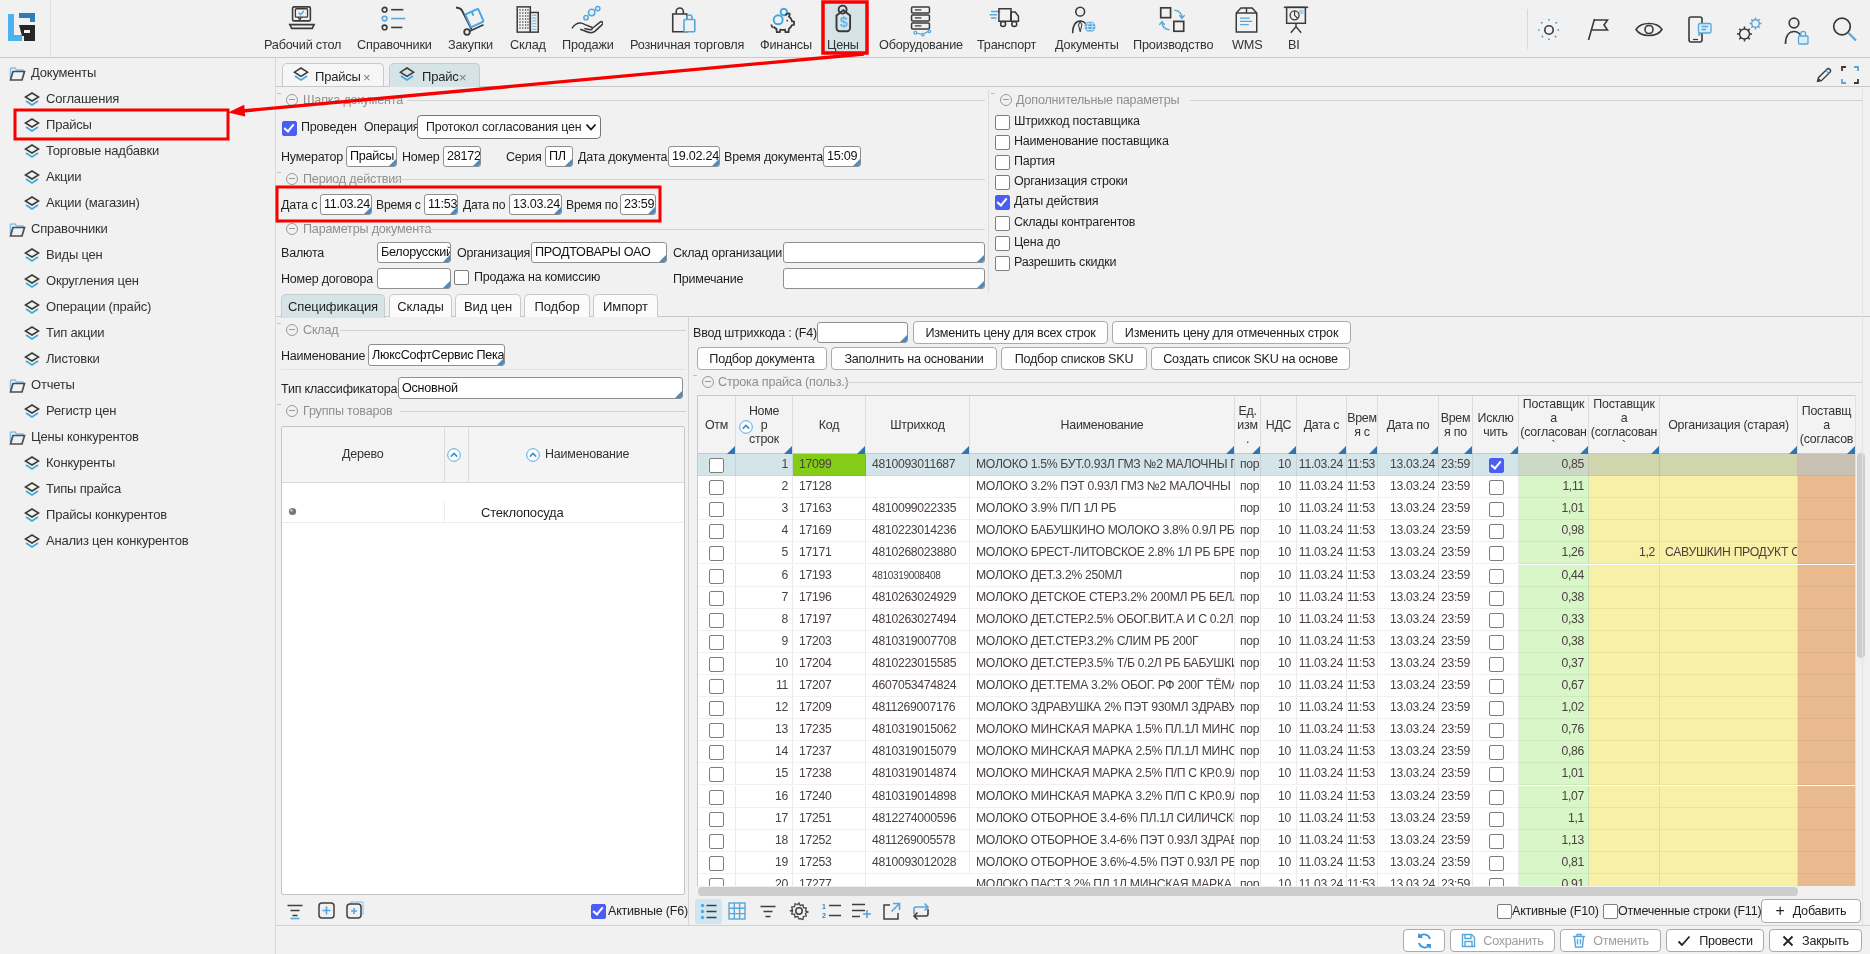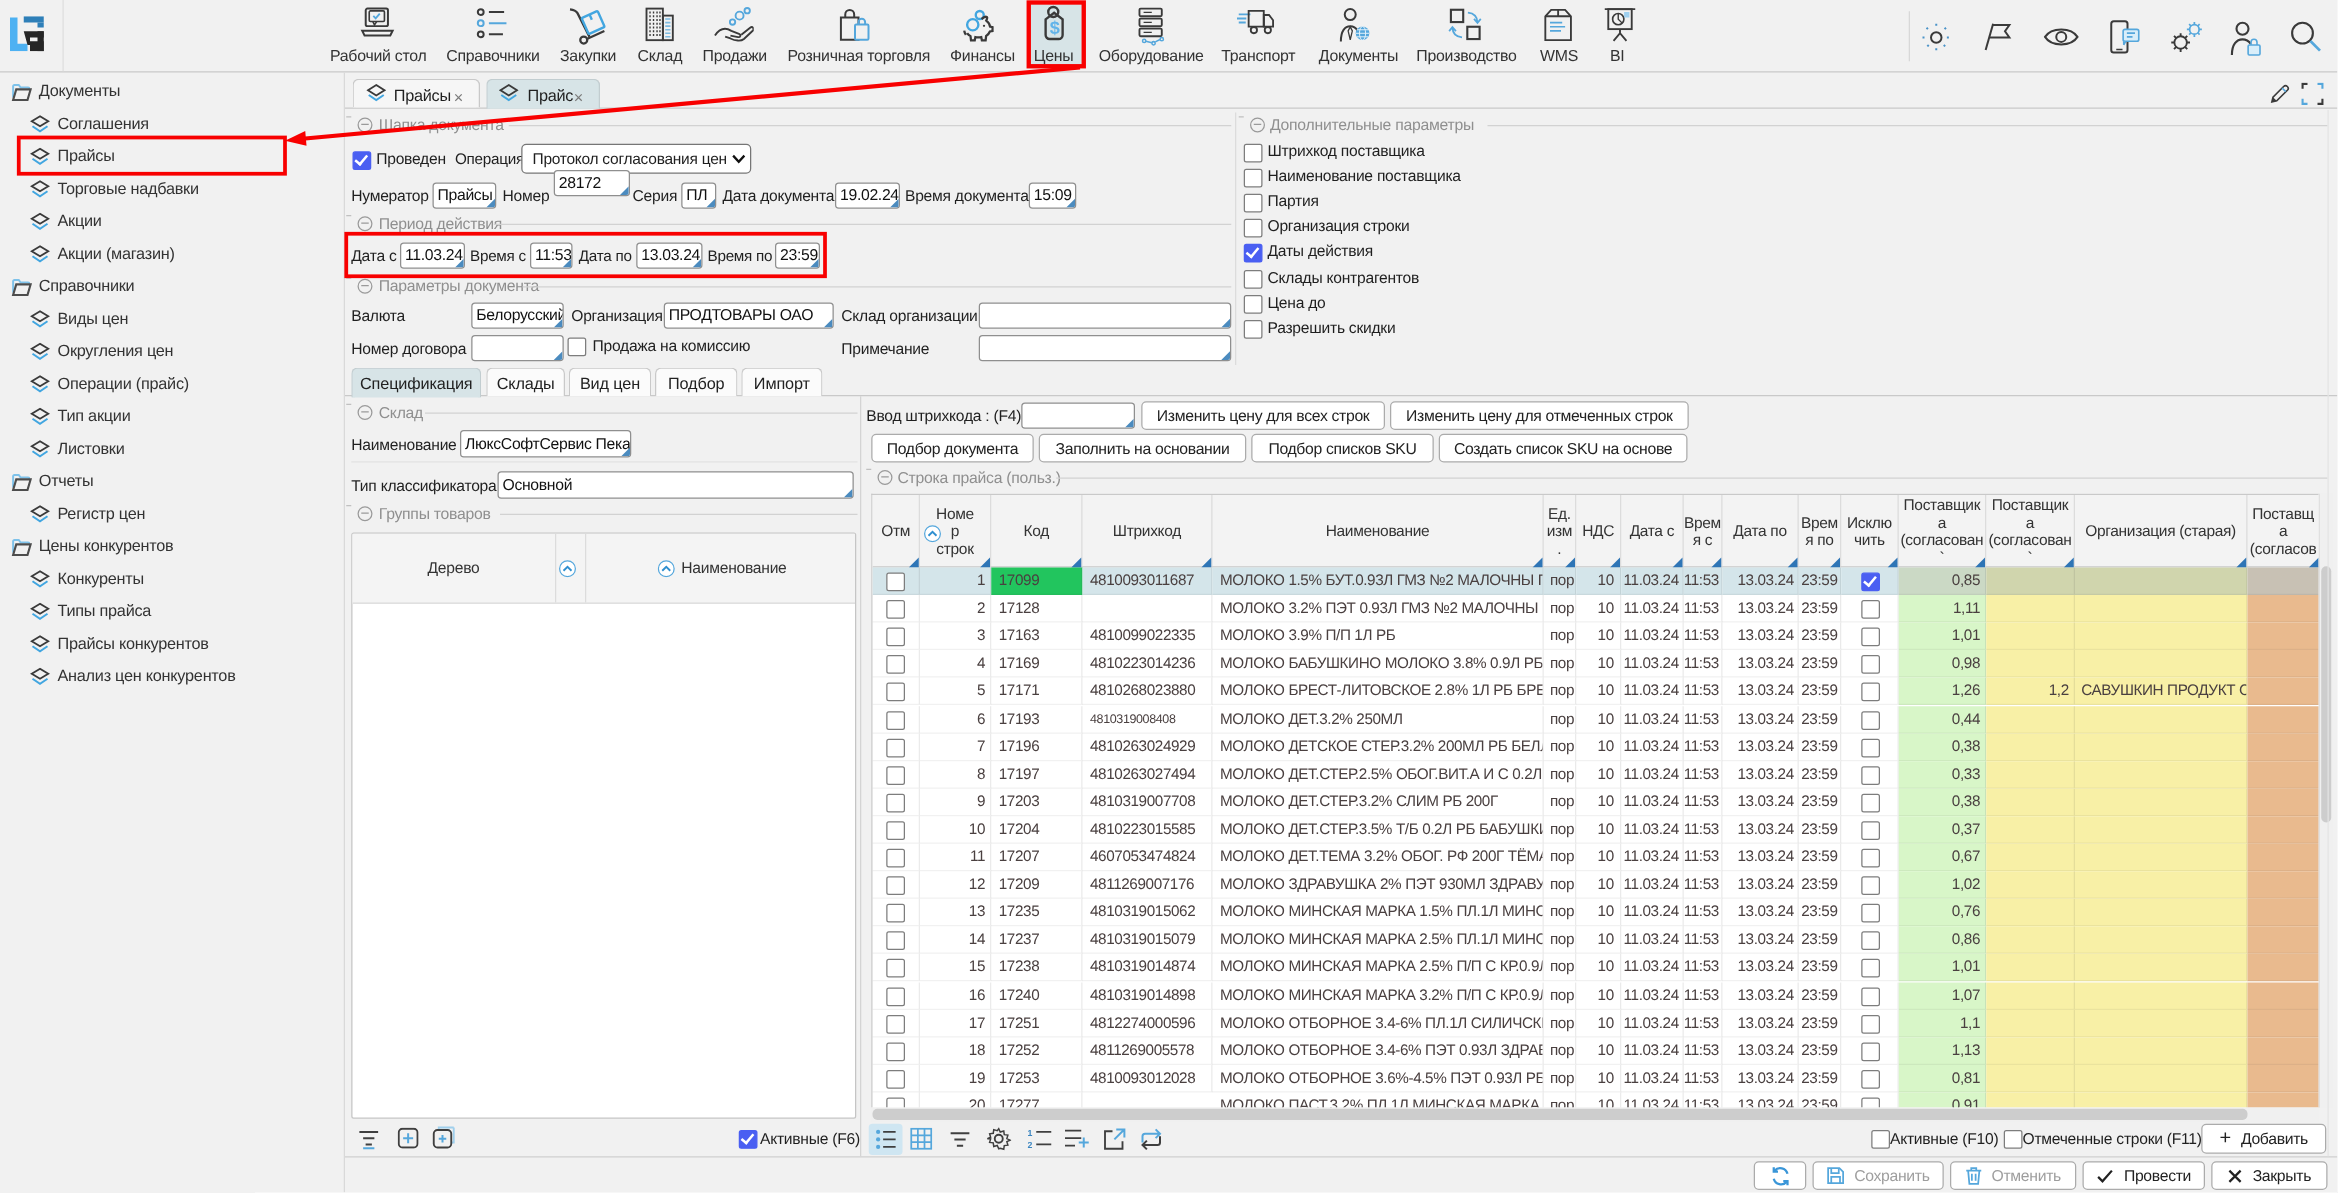--- a/index.html
+++ b/index.html
@@ -338,21 +338,21 @@
 <span class="lbl" style="left:301px;top:120px">Проведен</span>
     <span class="lbl" style="left:364px;top:120px;font-size:12.2px">Операция</span>
 <div class="ab" style="left:417px;top:115px;width:184px;height:24px;background:#fff;border:1px solid #767676;border-radius:4px;box-sizing:border-box"></div>
 <span class="lbl" style="left:426px;top:120px;font-size:12.4px">Протокол согласования цен</span>
 <svg class="ab" style="left:585px;top:123px" width="12" height="9" viewBox="0 0 12 9">
       <path d="M1.5 1.5 l4.5 5 4.5-5" fill="none" stroke="#111" stroke-width="1.8"></path>
     </svg>
 <span class="lbl" style="left:281px;top:150px">Нумератор</span>
 <div class="inp c" style="left:346px;top:146px;width:51px;height:21px;line-height:19px">Прайсы</div>
 <span class="lbl" style="left:402px;top:150px">Номер</span>
-<div class="inp c" style="left:443px;top:136px;width:61px;height:21px;line-height:19px">28172</div>
+<div class="inp c" style="left:443px;top:146px;width:38px;height:21px;line-height:19px">28172</div>
 <span class="lbl" style="left:506px;top:150px">Серия</span>
 <div class="inp c" style="left:545px;top:146px;width:28px;height:21px;line-height:19px">ПЛ</div>
 <span class="lbl" style="left:578px;top:150px">Дата документа</span>
 <div class="inp c" style="left:668px;top:146px;width:52px;height:21px;line-height:19px">19.02.24</div>
 <span class="lbl" style="left:724px;top:150px">Время документа</span>
 <div class="inp c" style="left:823px;top:146px;width:38px;height:21px;line-height:19px">15:09</div>
 
 <div class="gdash" style="left:277px;top:172px"></div>
     <div class="gminus" style="left:286px;top:173px"></div>
 <span class="gl" style="left:303px;top:172px">Период действия</span>
@@ -437,20 +437,28 @@
     <span class="lbl" style="left:60px;top:20px;color:#333">Дерево</span>
     <svg class="ab" style="left:165px;top:21px" width="14" height="14" viewBox="0 0 14 14">
           <circle cx="7" cy="7" r="6.3" fill="#fff" stroke="#55a7dc" stroke-width="1"></circle>
           <path d="M3.8 8.6 L7 5.4 l3.2 3.2" fill="none" stroke="#2e8fd0" stroke-width="1.5"></path>
         </svg>
     <svg class="ab" style="left:244px;top:21px" width="14" height="14" viewBox="0 0 14 14">
           <circle cx="7" cy="7" r="6.3" fill="#fff" stroke="#55a7dc" stroke-width="1"></circle>
           <path d="M3.8 8.6 L7 5.4 l3.2 3.2" fill="none" stroke="#2e8fd0" stroke-width="1.5"></path>
         </svg>
     <span class="lbl" style="left:263px;top:20px;color:#333">Наименование</span>
+  </div>
+  <div class="ab" style="left:0;top:75px;width:402px;height:20px;border-bottom:1px solid #ececec">
+    <svg class="ab" style="left:6px;top:5px" width="9" height="9">
+          <circle cx="4.5" cy="4.5" r="3.6" fill="#757575"></circle>
+          <circle cx="3.4" cy="3.4" r="1.4" fill="#bdbdbd"></circle>
+        </svg>
+    <div class="vline" style="left:162px;top:0;height:20px;background:#ececec"></div>
+    <span class="lbl" style="left:199px;top:3px;font-size:13px">Стеклопосуда</span>
   </div>
 </div>
 
 <div class="vline" style="left:688px;top:317px;height:608px;background:#d4d4d4"></div>
 <span class="lbl" style="left:693px;top:326px">Ввод штрихкода : (F4)</span>
 <div class="inp c" style="left:817px;top:322px;width:91px;height:21px;line-height:19px"></div>
 <div class="btn" style="left:913px;top:321px;width:195px;height:23px">Изменить цену для всех строк</div>
 <div class="btn" style="left:1112px;top:321px;width:239px;height:23px">Изменить цену для отмеченных строк</div>
 <div class="btn" style="left:697px;top:347px;width:130px;height:23px">Подбор документа</div>
 <div class="btn" style="left:831px;top:347px;width:166px;height:23px">Заполнить на основании</div>
@@ -494,21 +502,21 @@
       <div class="ab" style="left:1091px;top:50px;width:0;height:0;border-left:8px solid transparent;border-bottom:8px solid #2e75b6"></div>
       <div class="ab" style="left:1100px;top:0;width:57px;height:57px;border-right:1px solid #dcdcdc;overflow:hidden;display:flex;align-items:center;justify-content:center;text-align:center;color:#333;line-height:14px;letter-spacing:-0.25px;font-size:12.4px">Поставщ<br>а<br>(согласов</div>
       <div class="ab" style="left:1149px;top:50px;width:0;height:0;border-left:8px solid transparent;border-bottom:8px solid #2e75b6"></div>
       <svg class="ab" style="left:41px;top:24px" width="14" height="14" viewBox="0 0 14 14">
         <circle cx="7" cy="7" r="6.3" fill="#fff" stroke="#55a7dc" stroke-width="1"></circle>
         <path d="M3.8 8.6 L7 5.4 l3.2 3.2" fill="none" stroke="#2e8fd0" stroke-width="1.5"></path>
       </svg>
       <div class="ab" style="left:0px;top:58.0px;width:38px;height:22.1px;box-sizing:border-box;border-right:1px solid rgba(60,60,60,0.10);border-bottom:1px solid rgba(60,60,60,0.07);line-height:21px;white-space:nowrap;overflow:hidden;font-size:12.2px;letter-spacing:-0.3px;background:#d4e5ea;"></div>
       <div class="cb" style="left:11px;top:62px"></div>
       <div class="ab" style="left:38px;top:58.0px;width:57px;height:22.1px;box-sizing:border-box;border-right:1px solid rgba(60,60,60,0.10);border-bottom:1px solid rgba(60,60,60,0.07);line-height:21px;white-space:nowrap;overflow:hidden;font-size:12.2px;letter-spacing:-0.3px;background:#d4e5ea;color:#4a4040;text-align:right;padding-right:4px;">1</div>
-      <div class="ab" style="left:95px;top:58.0px;width:73px;height:22.1px;box-sizing:border-box;border-right:1px solid rgba(60,60,60,0.10);border-bottom:1px solid rgba(60,60,60,0.07);line-height:21px;white-space:nowrap;overflow:hidden;font-size:12.2px;letter-spacing:-0.3px;background:#22c55e;color:#4a4040;padding-left:6px;">17099</div>
+      <div class="ab" style="left:95px;top:58.0px;width:73px;height:22.1px;box-sizing:border-box;border-right:1px solid rgba(60,60,60,0.10);border-bottom:1px solid rgba(60,60,60,0.07);line-height:21px;white-space:nowrap;overflow:hidden;font-size:12.2px;letter-spacing:-0.3px;background:#84cc16;color:#4a4040;padding-left:6px;">17099</div>
       <div class="ab" style="left:168px;top:58.0px;width:104px;height:22.1px;box-sizing:border-box;border-right:1px solid rgba(60,60,60,0.10);border-bottom:1px solid rgba(60,60,60,0.07);line-height:21px;white-space:nowrap;overflow:hidden;font-size:12.2px;letter-spacing:-0.3px;background:#d4e5ea;color:#4a4040;padding-left:6px;">4810093011687</div>
       <div class="ab" style="left:272px;top:58.0px;width:265px;height:22.1px;box-sizing:border-box;border-right:1px solid rgba(60,60,60,0.10);border-bottom:1px solid rgba(60,60,60,0.07);line-height:21px;white-space:nowrap;overflow:hidden;font-size:12.2px;letter-spacing:-0.3px;background:#d4e5ea;color:#4a4040;padding-left:6px;">МОЛОКО 1.5% БУТ.0.93Л ГМЗ №2 МАЛОЧНЫ Г.</div>
       <div class="ab" style="left:537px;top:58.0px;width:26px;height:22.1px;box-sizing:border-box;border-right:1px solid rgba(60,60,60,0.10);border-bottom:1px solid rgba(60,60,60,0.07);line-height:21px;white-space:nowrap;overflow:hidden;font-size:12.2px;letter-spacing:-0.3px;background:#d4e5ea;color:#4a4040;padding-left:5px;">пор</div>
       <div class="ab" style="left:563px;top:58.0px;width:36px;height:22.1px;box-sizing:border-box;border-right:1px solid rgba(60,60,60,0.10);border-bottom:1px solid rgba(60,60,60,0.07);line-height:21px;white-space:nowrap;overflow:hidden;font-size:12.2px;letter-spacing:-0.3px;background:#d4e5ea;color:#4a4040;text-align:right;padding-right:5px;">10</div>
       <div class="ab" style="left:599px;top:58.0px;width:50px;height:22.1px;box-sizing:border-box;border-right:1px solid rgba(60,60,60,0.10);border-bottom:1px solid rgba(60,60,60,0.07);line-height:21px;white-space:nowrap;overflow:hidden;font-size:12.2px;letter-spacing:-0.3px;background:#d4e5ea;color:#4a4040;text-align:right;padding-right:3px;">11.03.24</div>
       <div class="ab" style="left:649px;top:58.0px;width:31px;height:22.1px;box-sizing:border-box;border-right:1px solid rgba(60,60,60,0.10);border-bottom:1px solid rgba(60,60,60,0.07);line-height:21px;white-space:nowrap;overflow:hidden;font-size:12.2px;letter-spacing:-0.3px;background:#d4e5ea;color:#4a4040;text-align:right;padding-right:2px;">11:53</div>
       <div class="ab" style="left:680px;top:58.0px;width:61px;height:22.1px;box-sizing:border-box;border-right:1px solid rgba(60,60,60,0.10);border-bottom:1px solid rgba(60,60,60,0.07);line-height:21px;white-space:nowrap;overflow:hidden;font-size:12.2px;letter-spacing:-0.3px;background:#d4e5ea;color:#4a4040;text-align:right;padding-right:3px;">13.03.24</div>
       <div class="ab" style="left:741px;top:58.0px;width:34px;height:22.1px;box-sizing:border-box;border-right:1px solid rgba(60,60,60,0.10);border-bottom:1px solid rgba(60,60,60,0.07);line-height:21px;white-space:nowrap;overflow:hidden;font-size:12.2px;letter-spacing:-0.3px;background:#d4e5ea;color:#4a4040;text-align:right;padding-right:2px;">23:59</div>
       <div class="ab" style="left:775px;top:58.0px;width:46px;height:22.1px;box-sizing:border-box;border-right:1px solid rgba(60,60,60,0.10);border-bottom:1px solid rgba(60,60,60,0.07);line-height:21px;white-space:nowrap;overflow:hidden;font-size:12.2px;letter-spacing:-0.3px;background:#d4e5ea;"></div>
       <div class="cb on" style="left:791px;top:62px"></div>

